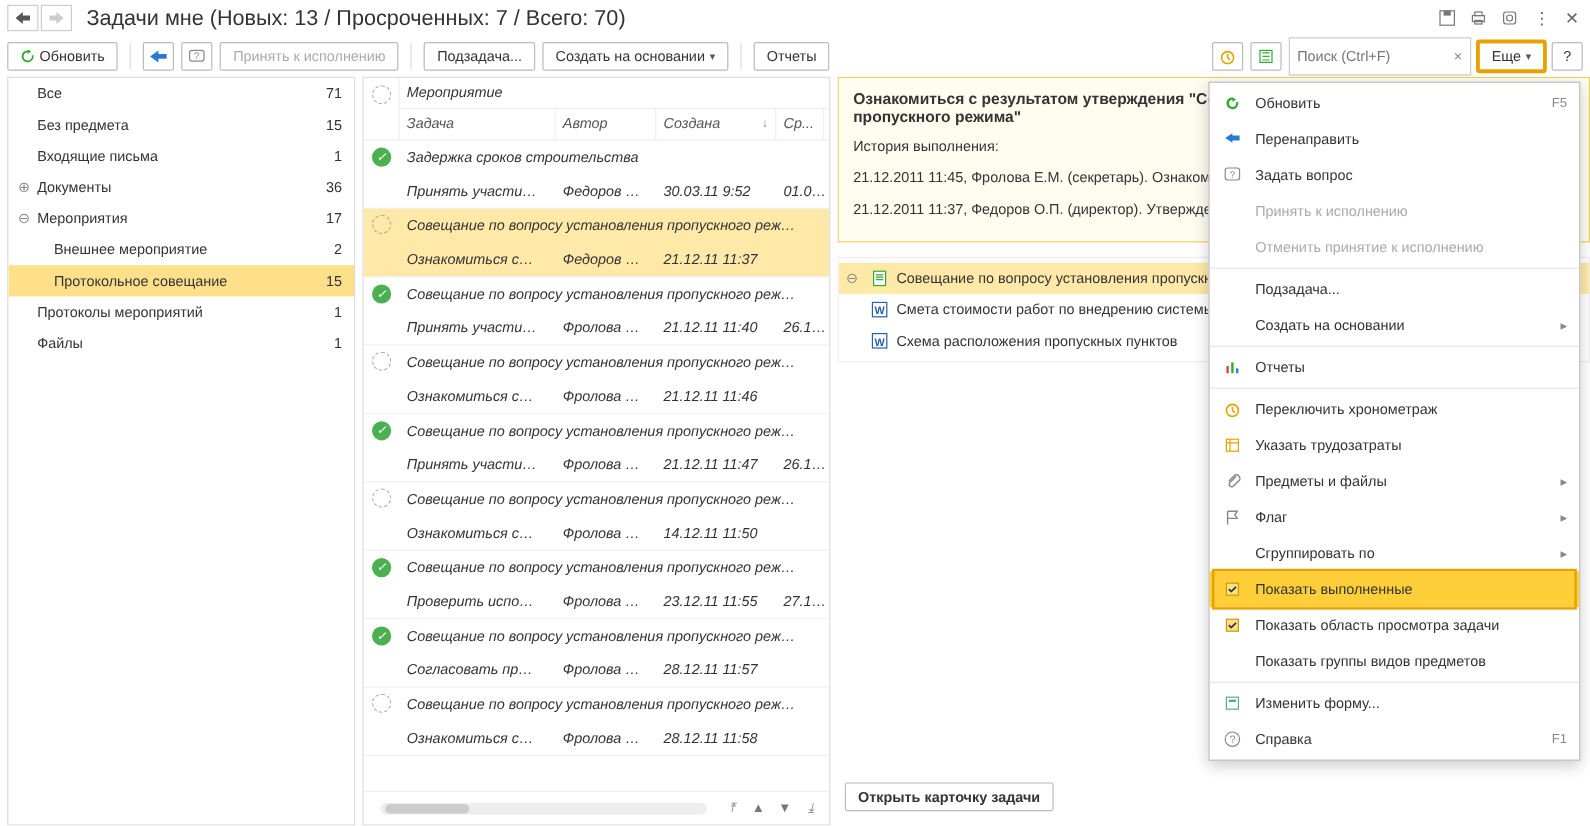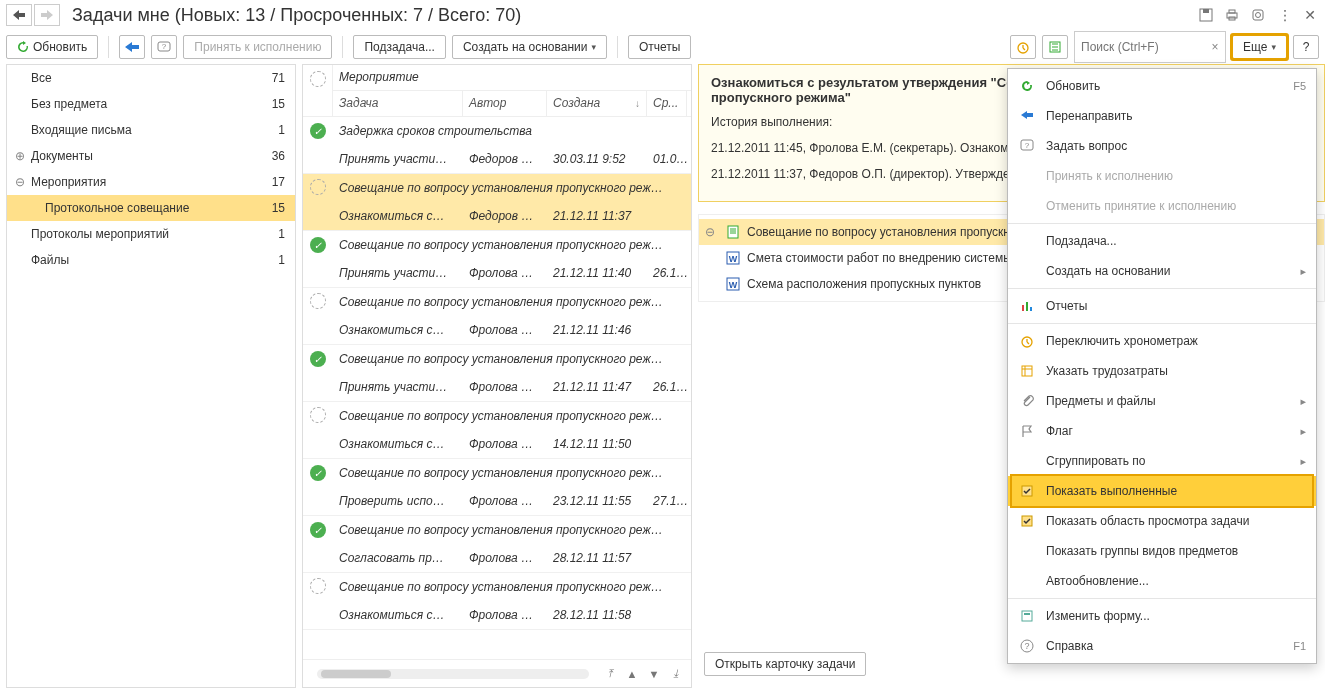--- a/index.html
+++ b/index.html
@@ -58,21 +58,21 @@
   .tfoot .ic { width:18px; text-align:center; color:#777; font-size:11px; cursor:pointer; }
   .detail { flex: 1; margin-left: 6px; display: flex; flex-direction: column; overflow:hidden; }
   .detail-top { border: 1px solid #f0d060; background: #fffdf0; padding: 10px 12px; }
   .detail-top .dtitle { font-weight: bold; font-size: 13px; margin-bottom: 8px; }
   .detail-top p { margin-bottom: 8px; line-height: 1.5; }
   .detail-files { border: 1px solid #eee; margin-top: 12px; padding: 4px 0; }
   .file-row { display:flex; align-items:center; height:26px; padding:0 6px; gap:6px; }
   .file-row .exp { width:14px; color:#888; }
   .file-ic { width:16px; height:16px; display:inline-flex; align-items:center; justify-content:center; font-size:11px; }
   .file-row.head { background:#ffe9a8; }
-  .detail-bottom { margin-top: auto; padding: 12px 6px; }
+  .detail-bottom { margin-top: auto; padding: 12px 6px; font-weight: bold; }
   
   .menu { position: absolute; top: 68px; right: 8px; width: 310px; background: #fff; border: 1px solid #bbb; box-shadow: 0 4px 12px rgba(0,0,0,.2); z-index: 100; padding: 2px 0; }
   .mitem { display:flex; align-items:center; height:30px; padding:0 10px; gap:10px; cursor:pointer; }
   .mitem .mic { width:18px; display:inline-flex; align-items:center; justify-content:center; font-size:13px; }
   .mitem .mlbl { flex:1; }
   .mitem .msub { color:#888; font-size:11px; }
   .mitem.dis { color:#aaa; cursor:default; }
   .mitem.hi { background:#ffcf3a; position:relative; }
   .mitem.hi::after { content:''; position:absolute; inset:-2px 2px; border:2px solid #e5a200; pointer-events:none; }
   .msep { height:1px; background:#e5e5e5; margin:2px 0; }
@@ -198,20 +198,25 @@
       <div class="side-row indent0">
         <span class="exp">⊕</span>
         <span class="lbl">Документы</span>
         <span class="cnt">36</span>
       </div>
       <div class="side-row indent0">
         <span class="exp">⊖</span>
         <span class="lbl">Мероприятия</span>
         <span class="cnt">17</span>
       </div>
+      <div class="side-row indent1">
+        <span class="exp"></span>
+        <span class="lbl">Внешнее мероприятие</span>
+        <span class="cnt">2</span>
+      </div>
       <div class="side-row indent1 sel">
         <span class="exp"></span>
         <span class="lbl">Протокольное совещание</span>
         <span class="cnt">15</span>
       </div>
       <div class="side-row indent0">
         <span class="exp"></span>
         <span class="lbl">Протоколы мероприятий</span>
         <span class="cnt">1</span>
       </div>
@@ -536,24 +541,20 @@
           <rect x="2" y="2" width="10" height="10" fill="#ffe08a" stroke="#c90"></rect>
           <path d="M4 7l2 2 4-4" fill="none" stroke="#333" stroke-width="1.5"></path>
         </svg>
       </span>
       <span class="mlbl">Показать область просмотра задачи</span>
     </div>
     <div class="mitem">
       <span class="mic"></span>
       <span class="mlbl">Показать группы видов предметов</span>
     </div>
-    <div class="mitem">
-      <span class="mic"></span>
-      <span class="mlbl">Автообновление...</span>
-    </div>
     <div class="msep"></div>
     <div class="mitem">
       <span class="mic">
         <svg width="14" height="14">
           <rect x="2" y="2" width="10" height="10" fill="none" stroke="#5a9"></rect>
           <rect x="4" y="4" width="6" height="2" fill="#5a9"></rect>
         </svg>
       </span>
       <span class="mlbl">Изменить форму...</span>
     </div>

